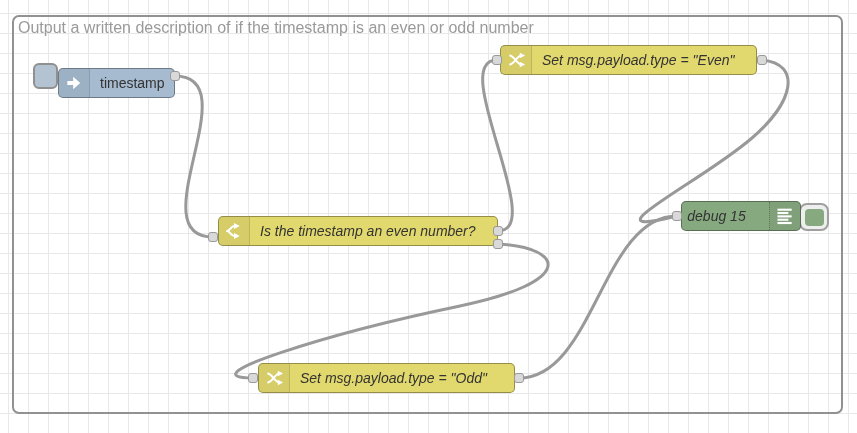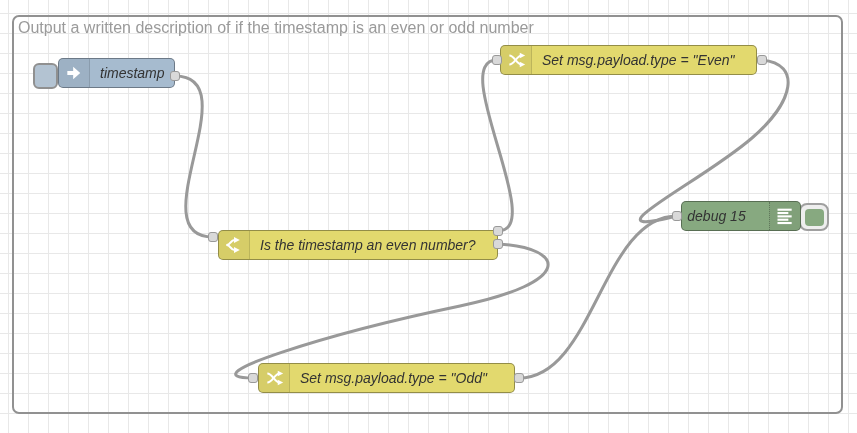--- a/index.html
+++ b/index.html
@@ -75,31 +75,31 @@
 
   <svg class="wires" width="857" height="433">
     <path class="wire" d="M 175 76 C 250 76 138 237 213 237"></path>
     <path class="wire" d="M 498 231 C 548 231 447 60 497 60"></path>
     <path class="wire" d="M 498 244 C 566 248 575 282 460 306 C 330 333 185 378 253 378"></path>
     <path class="wire" d="M 762 60 C 802 64 794 102 752 138 C 700 183 580 240 677 216"></path>
     <path class="wire" d="M 519 378 C 594 378 602 216 677 216"></path>
   </svg>
 
   <div class="inject-button"></div>
-  <div class="node node-inject" style="left:58px;top:58px;width:117px;font-style:italic;">
+  <div class="node node-inject" style="left:58px;top:68px;width:117px;">
     <div class="icon-box icon-left">
       <svg viewBox="0 0 24 24" width="20" height="20">
         <path d="M4 9.5 h7 V4.5 L19.5 12 L11 19.5 v-5 H4 z" fill="#fff"></path>
       </svg>
     </div>
     <div class="node-label">timestamp</div>
   </div>
   <div class="port" style="left:170px;top:71px;"></div>
 
-  <div class="node node-func" style="left:218px;top:230px;width:280px;">
+  <div class="node node-func" style="left:218px;top:216px;width:280px;">
     <div class="icon-box icon-left">
       <svg viewBox="0 0 24 24" width="20" height="20">
         <path d="M3 12 C8 12 8 6 12.5 6" stroke="#fff" stroke-width="2.6" fill="none"></path>
         <path d="M3 12 C8 12 8 18 12.5 18" stroke="#fff" stroke-width="2.6" fill="none"></path>
         <path d="M12 2.5 L19 6 L12 9.5 z" fill="#fff"></path>
         <path d="M12 14.5 L19 18 L12 21.5 z" fill="#fff"></path>
       </svg>
     </div>
     <div class="node-label italic">Is the timestamp an even number?</div>
   </div>

